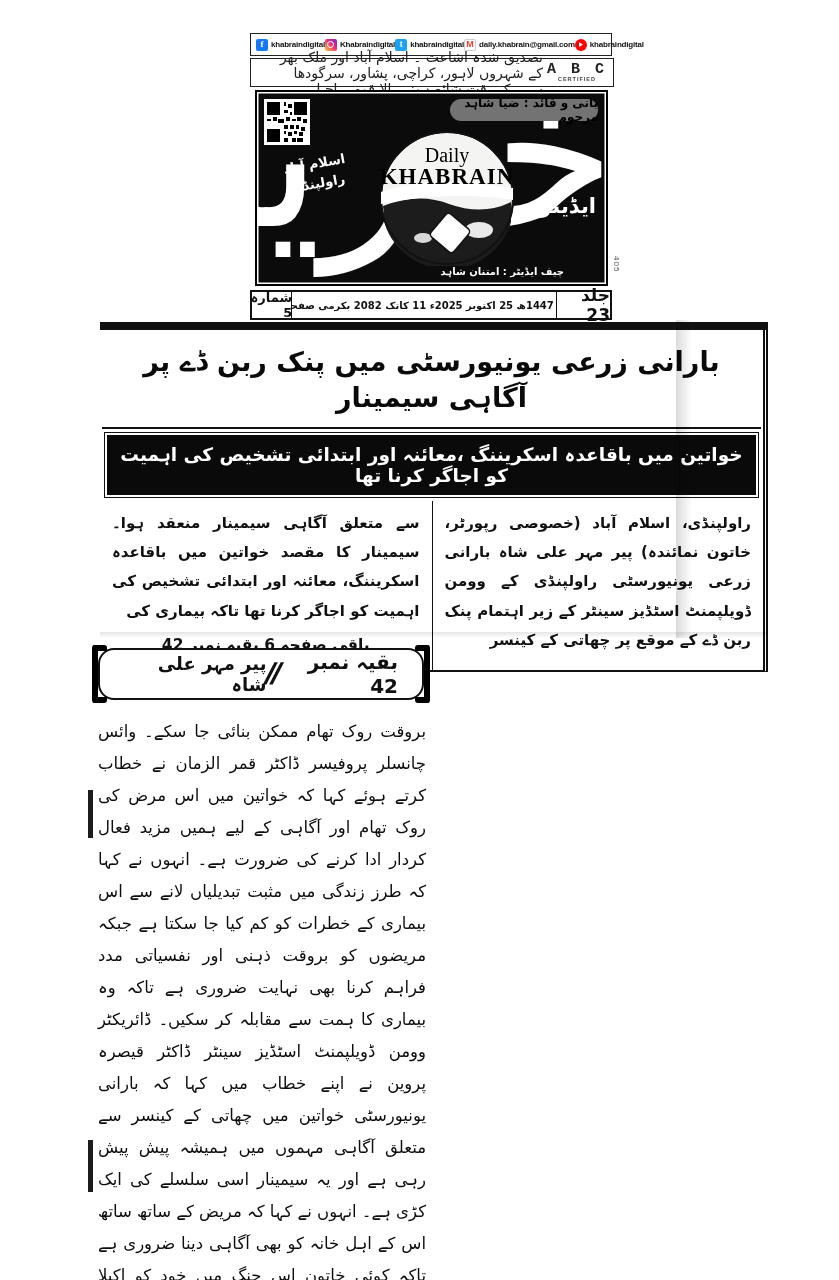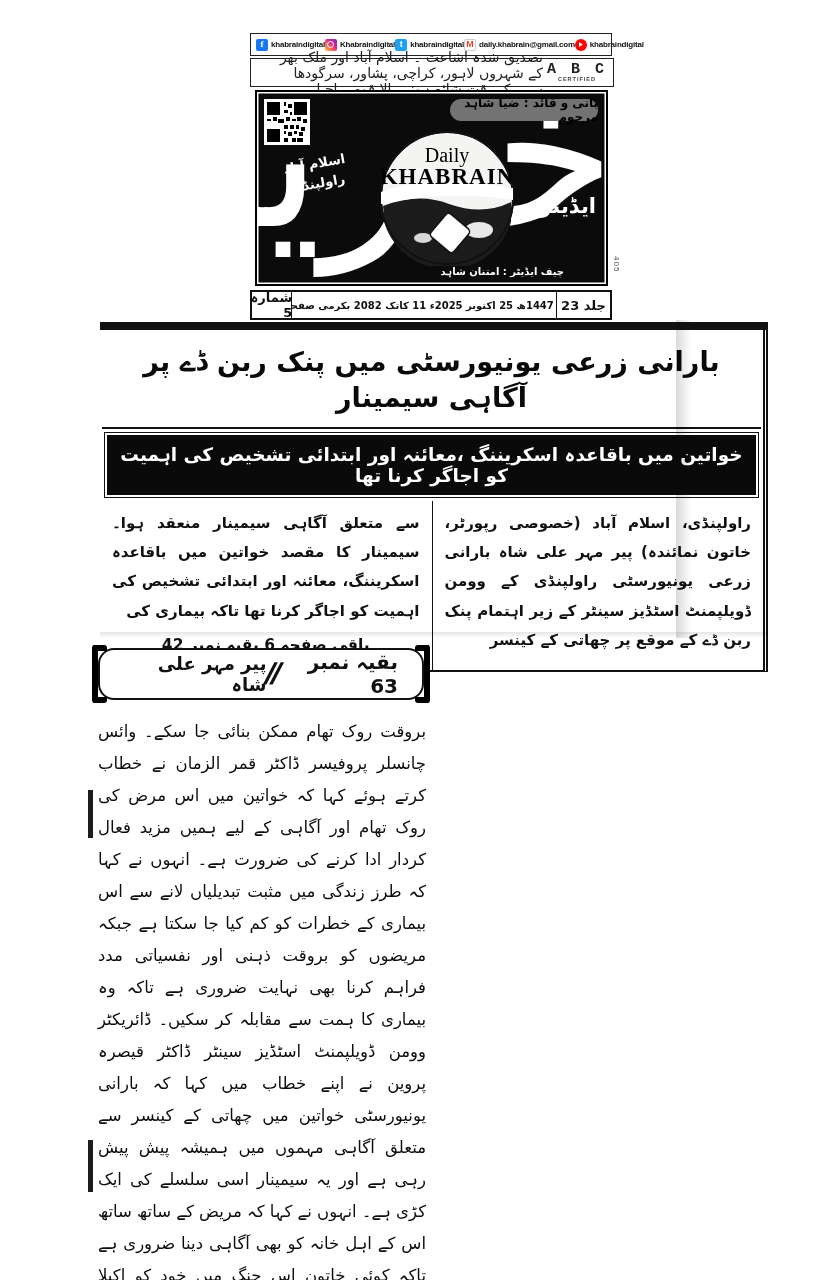--- a/index.html
+++ b/index.html
@@ -81,21 +81,21 @@
     position:absolute; left:612px; top:256px; writing-mode:vertical-rl;
     font-size:8px; color:#555; letter-spacing:1px;
   }
 
   
   .date-bar {
     position:absolute; left:250px; top:290px; width:362px; height:30px;
     border:2px solid #111; background:#fff; display:flex; direction:rtl;
   }
   .date-cell { display:flex; align-items:center; justify-content:center; }
-  .vol-cell { width:54px; border-left:1.5px solid #111; font-size:13px; font-weight:bold;text-align:right; }
+  .vol-cell { width:54px; border-left:1.5px solid #111; font-size:17px; font-weight:bold;text-align:right; }
   .mid-cell { flex:1; font-size:10px; font-weight:bold; padding:0 2px; white-space:nowrap; overflow:hidden; }
   .iss-cell { width:40px; border-right:1.5px solid #111; font-size:13px; font-weight:bold; }
 
   
   .article {
     position:absolute; left:100px; top:322px; width:668px;
     background:#fff;
   }
   .art-topbar { height:8px; background:#111; width:100%; }
   .art-body-wrap { border-right:5px double #111; border-bottom:2px solid #111; }
@@ -238,21 +238,21 @@
       </div>
     </div>
   </div>
   <div class="art-shadow"></div>
   <div class="art-shadow2"></div>
 
   <div class="clip">
     <div class="clip-header">
       <span class="bracket left"></span>
       <span class="bracket right"></span>
-      <span class="clip-h-right ur">بقیہ نمبر 63</span>
+      <span class="clip-h-right ur">بقیہ نمبر 42</span>
       <span class="clip-slashes">//</span>
       <span class="clip-h-left ur">پیر مہر علی شاہ</span>
     </div>
     <p class="clip-body ur">بروقت روک تھام ممکن بنائی جا سکے۔ وائس چانسلر پروفیسر ڈاکٹر قمر الزمان نے خطاب کرتے ہوئے کہا کہ خواتین میں اس مرض کی روک تھام اور آگاہی کے لیے ہمیں مزید فعال کردار ادا کرنے کی ضرورت ہے۔ انہوں نے کہا کہ طرز زندگی میں مثبت تبدیلیاں لانے سے اس بیماری کے خطرات کو کم کیا جا سکتا ہے جبکہ مریضوں کو بروقت ذہنی اور نفسیاتی مدد فراہم کرنا بھی نہایت ضروری ہے تاکہ وہ بیماری کا ہمت سے مقابلہ کر سکیں۔ ڈائریکٹر وومن ڈویلپمنٹ اسٹڈیز سینٹر ڈاکٹر قیصرہ پروین نے اپنے خطاب میں کہا کہ بارانی یونیورسٹی خواتین میں چھاتی کے کینسر سے متعلق آگاہی مہموں میں ہمیشہ پیش پیش رہی ہے اور یہ سیمینار اسی سلسلے کی ایک کڑی ہے۔ انہوں نے کہا کہ مریض کے ساتھ ساتھ اس کے اہل خانہ کو بھی آگاہی دینا ضروری ہے تاکہ کوئی خاتون اس جنگ میں خود کو اکیلا محسوس نہ کرے۔ تقریب کے اختتام پر ایک آگاہی واک بھی منعقد کی گئی جس میں وائس چانسلر، رجسٹرار، ڈائریکٹرز، فیکلٹی ممبران، منتظمہ اور طلبا کی بڑی تعداد نے شرکت کی۔</p>
     <div class="edge-tick tick1"></div>
     <div class="edge-tick tick2"></div>
   </div>
 
 </div>
 

